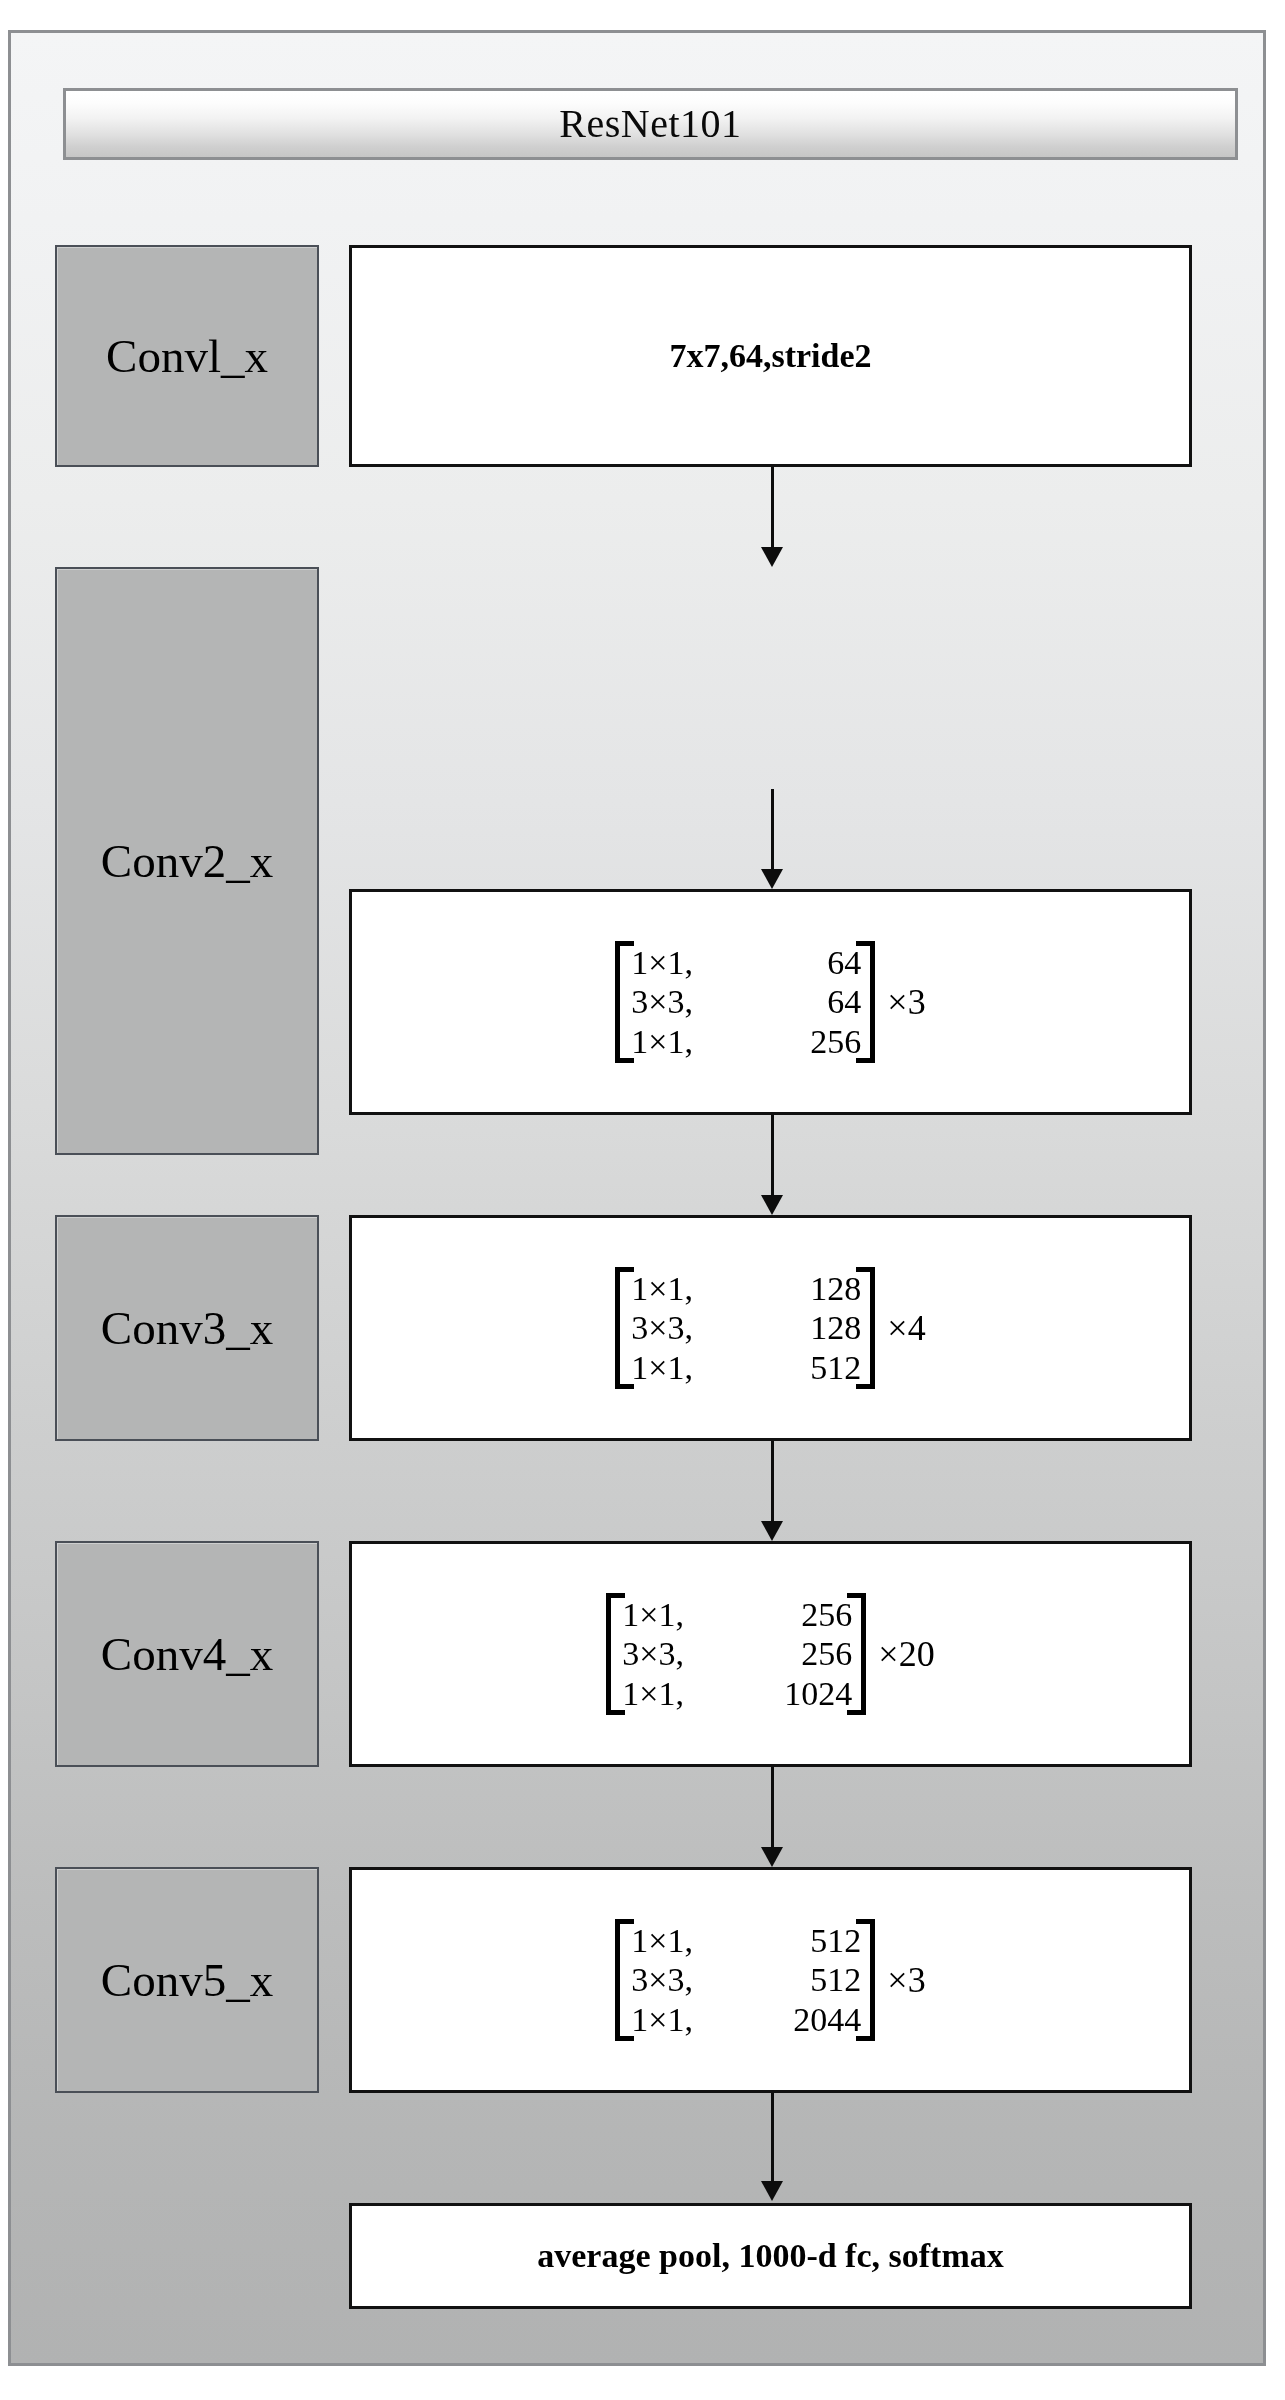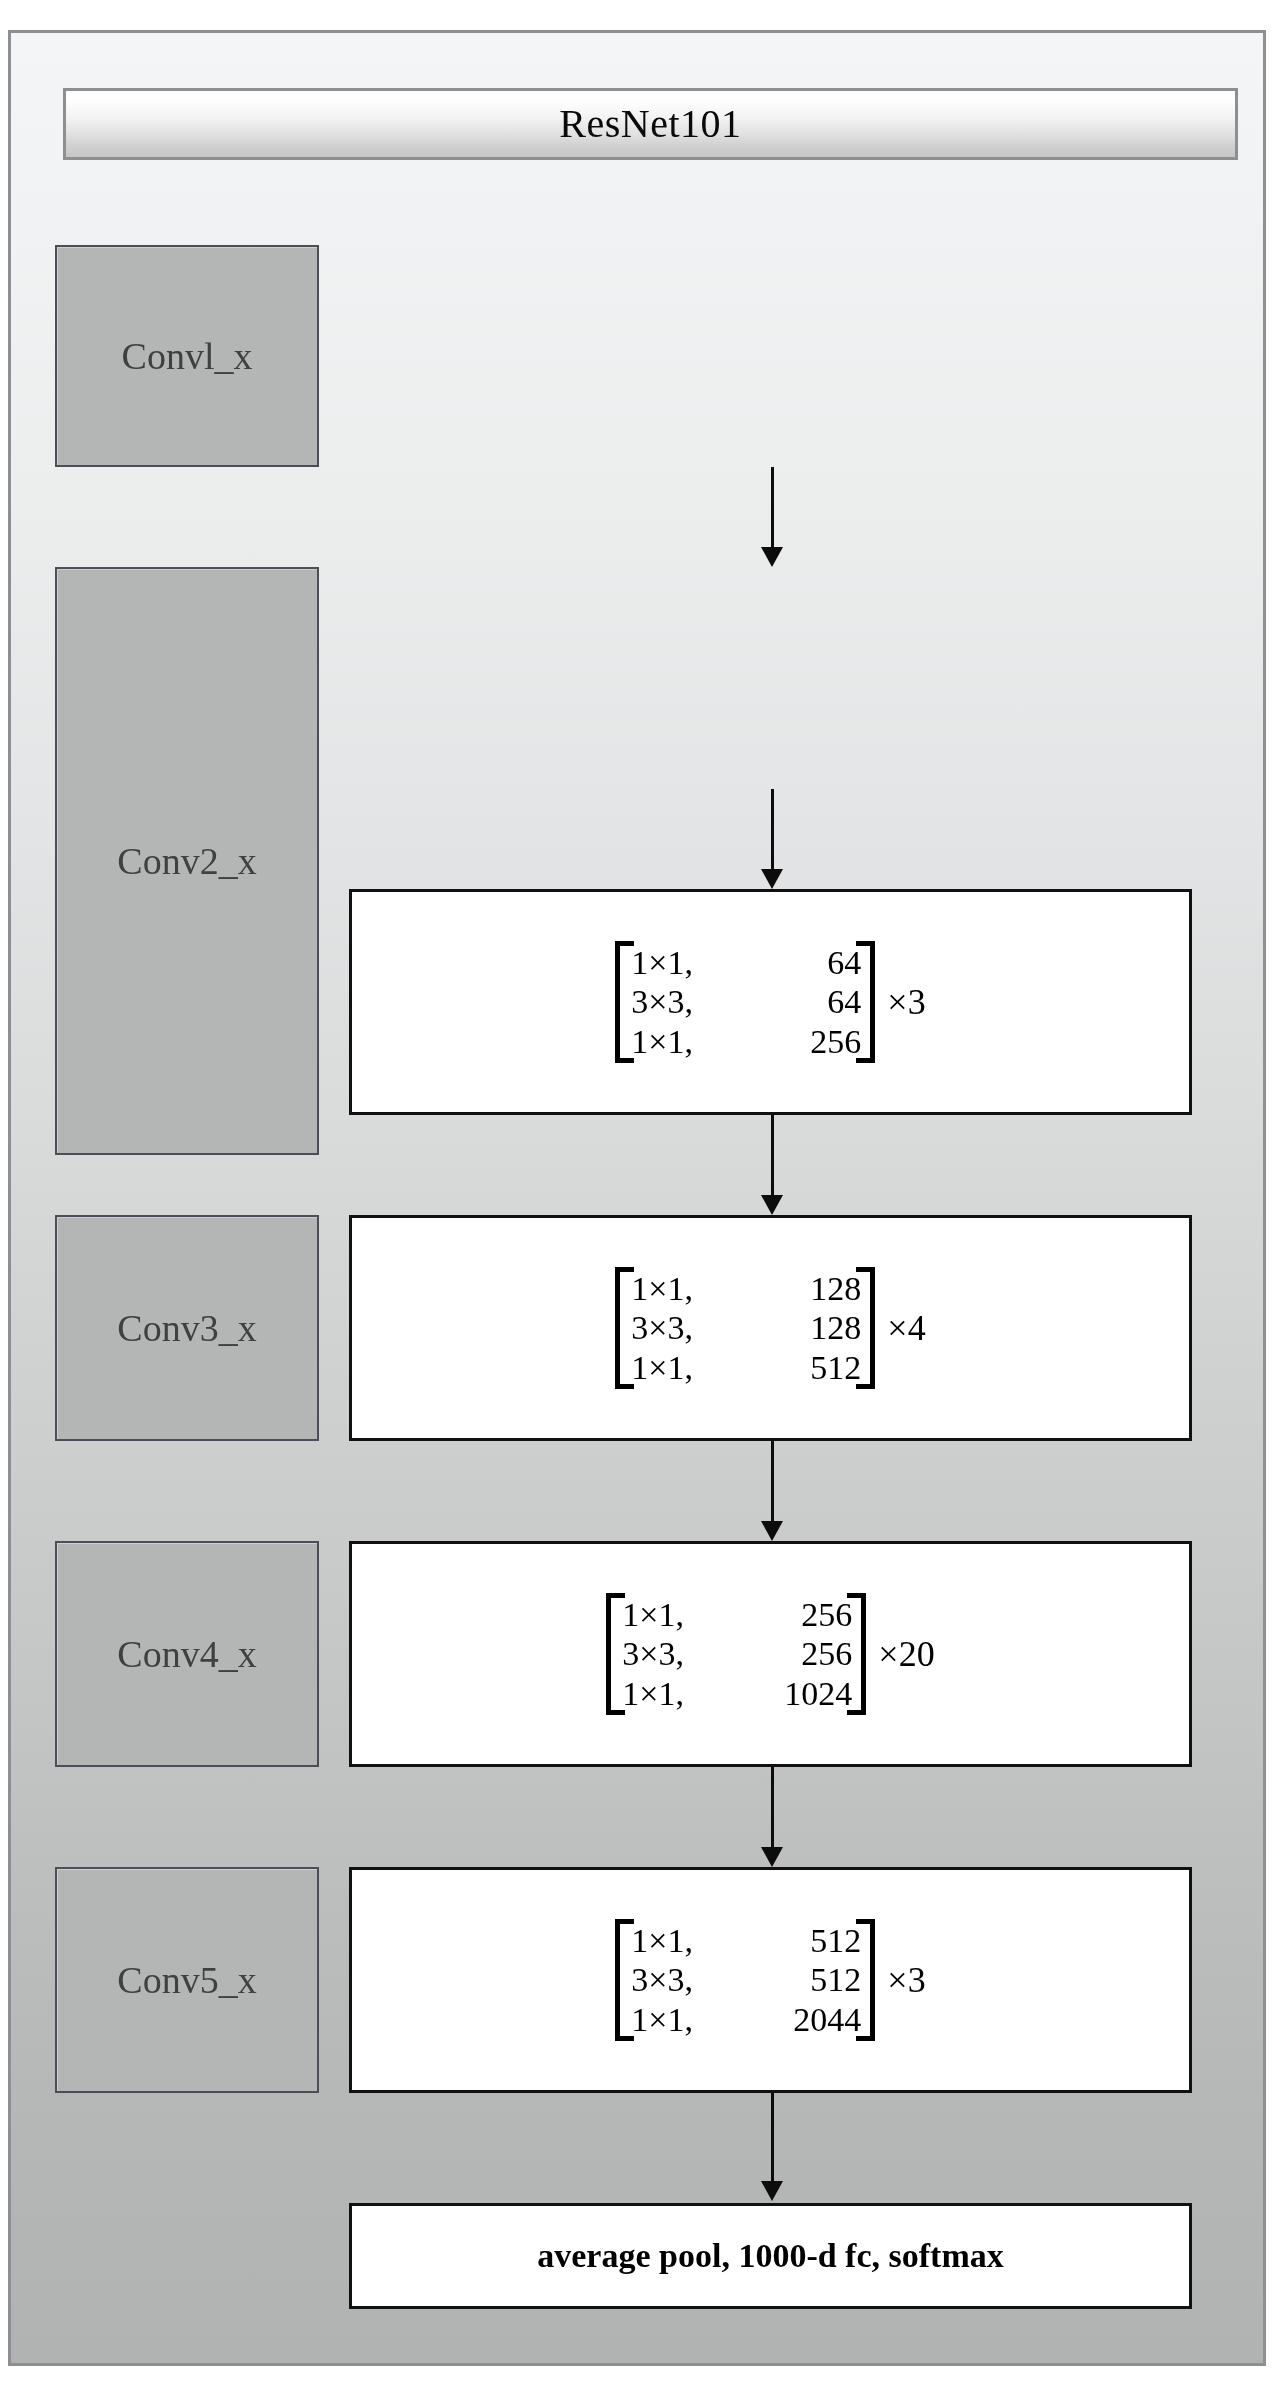--- a/index.html
+++ b/index.html
@@ -76,22 +76,22 @@
     position: absolute;
     box-sizing: border-box;
     border: 2px solid #4a4f57;
     background: #b4b5b5;
     display: flex;
     align-items: center;
     justify-content: center;
     box-shadow: 1px 1px 0 rgba(255,255,255,0.35) inset;
   }
   .stage-label {
-    color: #404040;
-    font-size: 38px;
+    color: #000000;
+    font-size: 47px;
     line-height: 1;
     white-space: nowrap;
     font-family: Liberation Serif, serif;
   }
 
   
   .op-box {
     position: absolute;
     box-sizing: border-box;
     border: 3px solid #111111;
@@ -192,20 +192,23 @@
   <div class="frame">
 
     <div class="title-bar">
       <span class="title-text">ResNet101</span>
     </div>
 
     <div class="stage-box" style="left:44px; top:212px; width:264px; height:222px;">
       <span class="stage-label">Convl_x</span>
     </div>
 
+    <div class="op-box" style="left:338px; top:212px; width:843px; height:222px;">
+      <span class="op-text">7x7,64,stride2</span>
+    </div>
 
     <div class="arrow" style="left:760px; top:434px; height:100px;">
       <div class="shaft" style="height:82px;"></div>
       <div class="head" style="top:80px;"></div>
     </div>
 
     <div class="stage-box" style="left:44px; top:534px; width:264px; height:588px;">
       <span class="stage-label">Conv2_x</span>
     </div>
 

